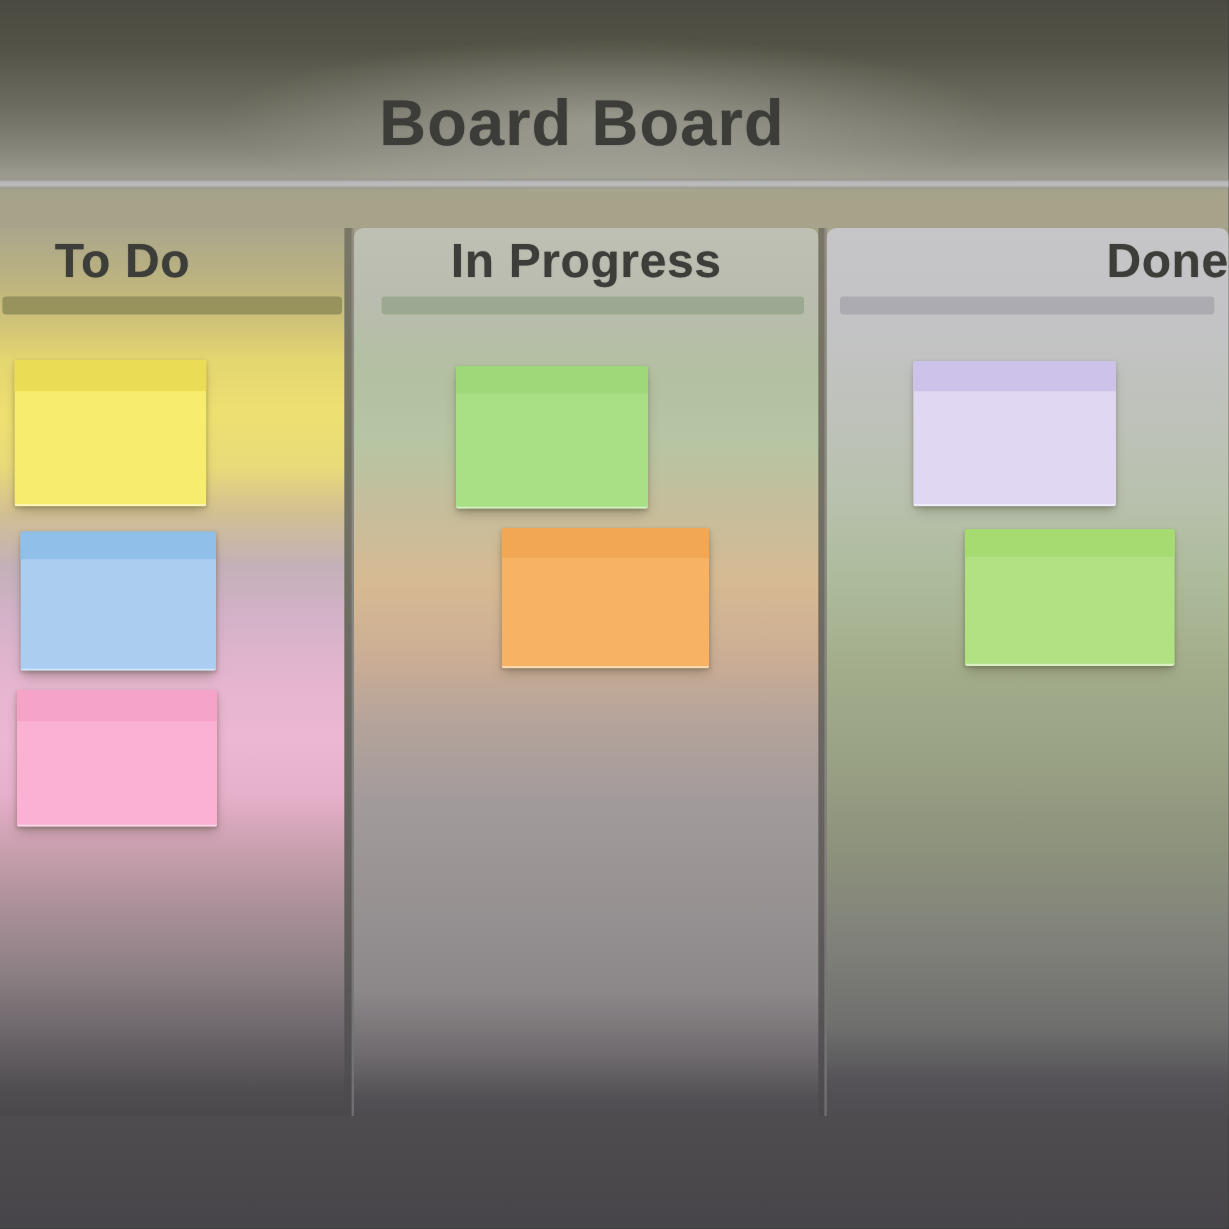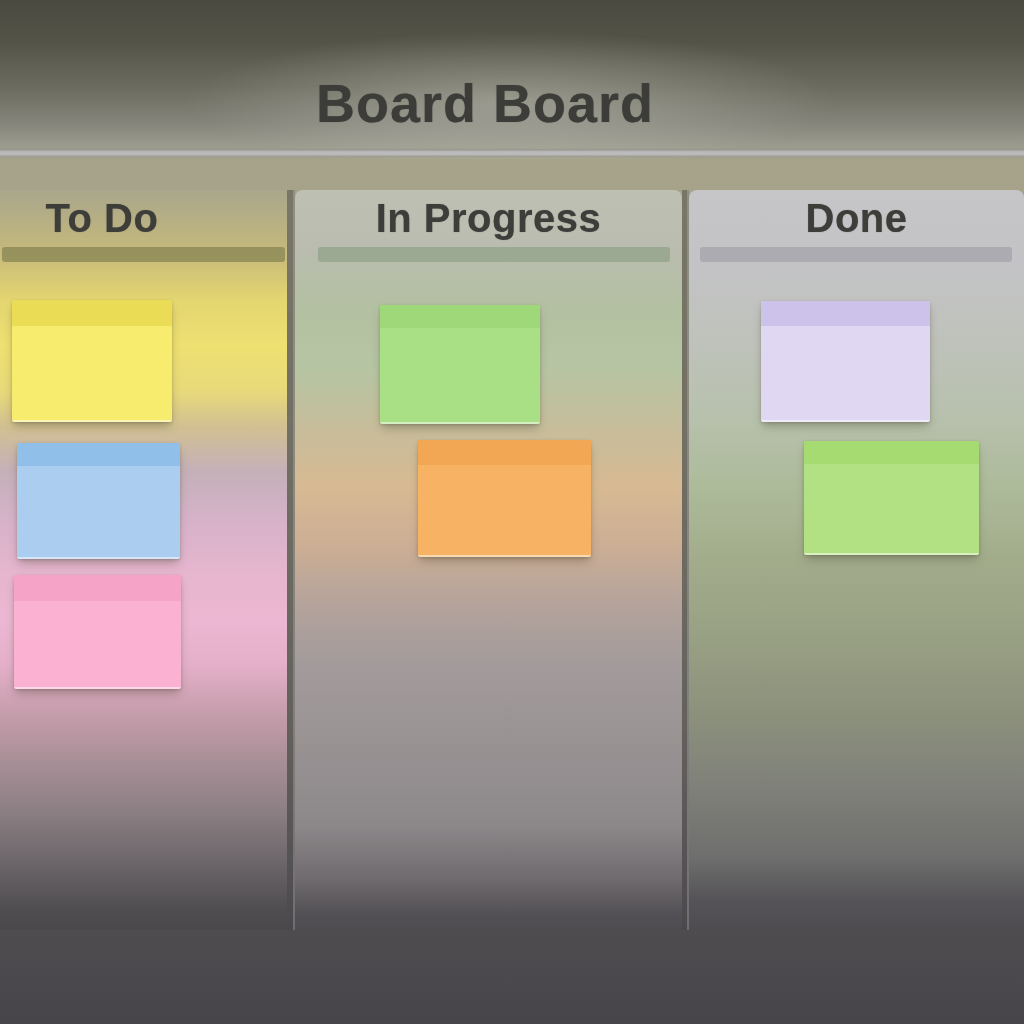--- a/index.html
+++ b/index.html
@@ -72,21 +72,21 @@
   .divider-2 { left: 682px; width: 5px; }
 
   .col-header {
     position: absolute; margin: 0; top: 6px;
     font-size: 40px; font-weight: 700; color: #3d3d3a;
     text-align: center; letter-spacing: 0.5px;
     text-shadow: 0 0 1px rgba(55,55,50,0.5);
   }
   .h-todo { left: 2px; width: 200px; }
   .h-inprogress { left: 0; width: 387px; }
-  .h-done { left: 0; width: 335px; }
+  .h-done { left: 0; width: 335px; text-align: right; }
 
   .header-underline {
     position: absolute; top: 57px; height: 15px;
     border-radius: 3px; opacity: 0.8;
   }
   .u-todo { left: 2px; width: 283px; }
   .u-inprogress { left: 23px; width: 352px; }
   .u-done { left: 11px; width: 312px; }
 
   .card {

